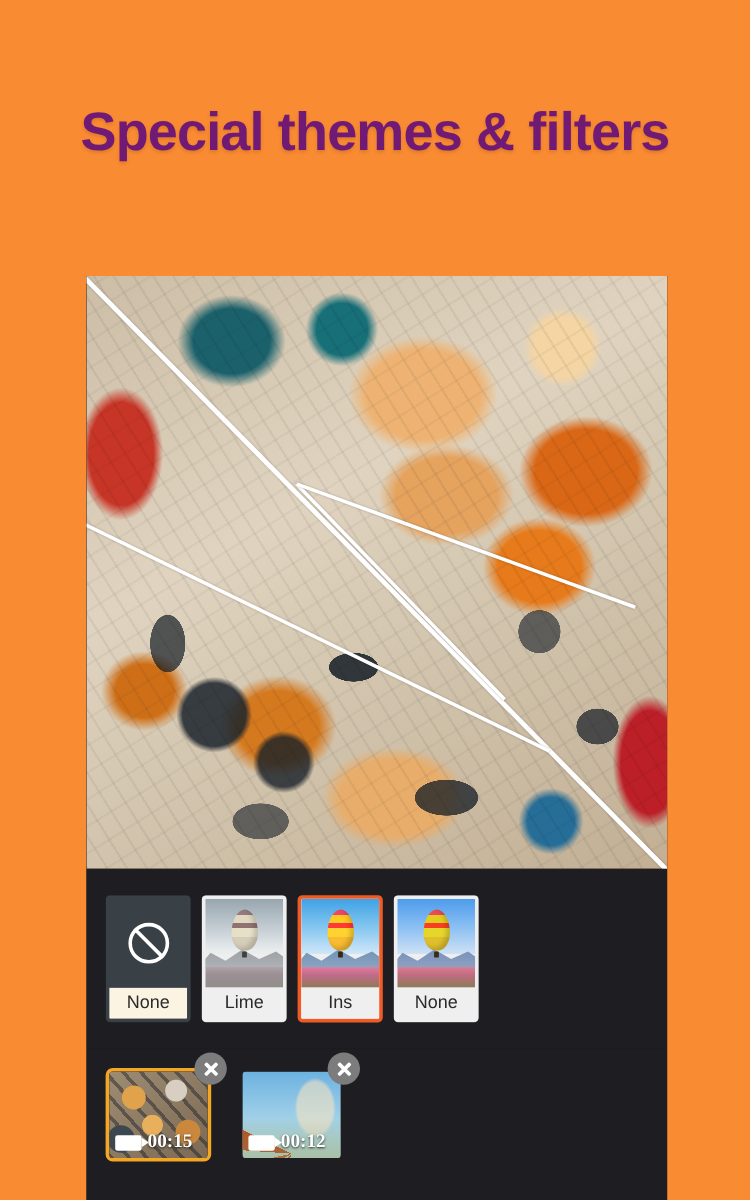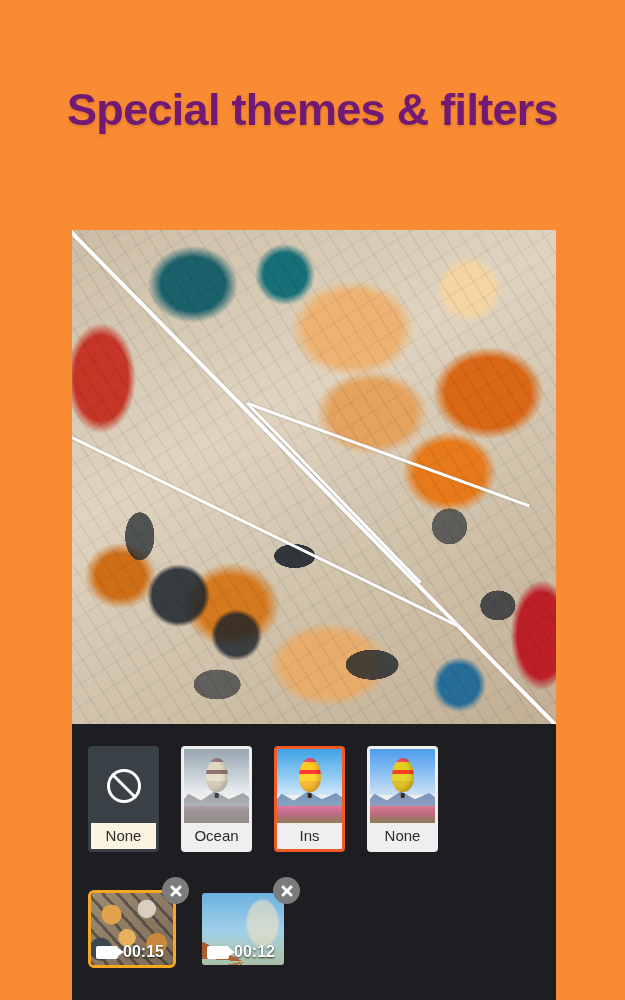--- a/index.html
+++ b/index.html
@@ -99,21 +99,21 @@
 
   
   .filter-strip {
     position:absolute;
     left:0; top:494px;
     width:484px; height:150px;
     background:#1D1D22;
     display:flex;
     align-items:center;
     padding-left:16px;
-    gap:22px;
+    gap:9px;
     overflow:hidden;
   }
   .filter {
     flex:0 0 auto;
     width:71px;
     border-radius:4px;
     overflow:hidden;
     background:#efefef;
     position:relative;
     border:3px solid transparent;
@@ -190,20 +190,21 @@
       linear-gradient(180deg, rgba(255,255,255,0) 55%, rgba(120,150,120,.35) 100%),
       radial-gradient(ellipse 30% 50% at 74% 42%, rgba(255,230,190,.55) 0 60%, transparent 70%),
       conic-gradient(from 200deg at 50% 95%, #c0541f 0deg 22deg, transparent 22deg 38deg,
                      #c85f23 38deg 58deg, transparent 58deg 74deg, #bb4f1c 74deg 96deg, transparent 96deg 360deg),
       linear-gradient(180deg,#6cb2e0 0%, #9fcfe8 52%, #c3d7c0 100%);
   }
   .clip-meta {
     position:absolute; left:0; right:0; bottom:4px;
     display:flex; align-items:center; gap:5px;
     padding:0 5px;
+    font-family:Liberation Serif, serif;
   }
   .cam-icon {
     width:22px; height:13px; background:#ffffff; border-radius:2px; position:relative; flex:0 0 auto;
   }
   .cam-icon::after {
     content:""; position:absolute; right:-6px; top:2px;
     border-top:4px solid transparent; border-bottom:4px solid transparent;
     border-left:6px solid #ffffff;
   }
   .dur { color:#fff; font-size:16px; font-weight:bold; text-shadow:0 1px 2px rgba(0,0,0,.8); }
@@ -249,21 +250,21 @@
     <div class="filter">
       <div class="thumb">
         <div class="scene fade">
           <div class="sky"></div>
             <div class="mtn"></div>
             <div class="field"></div>
           <div class="balloon"></div>
             <div class="basket"></div>
         </div>
       </div>
-      <div class="cap">Ocean</div>
+      <div class="cap">Lime</div>
     </div>
 
     <div class="filter selected">
       <div class="thumb">
         <div class="scene ins">
           <div class="sky"></div>
             <div class="mtn"></div>
             <div class="field"></div>
           <div class="balloon"></div>
             <div class="basket"></div>

